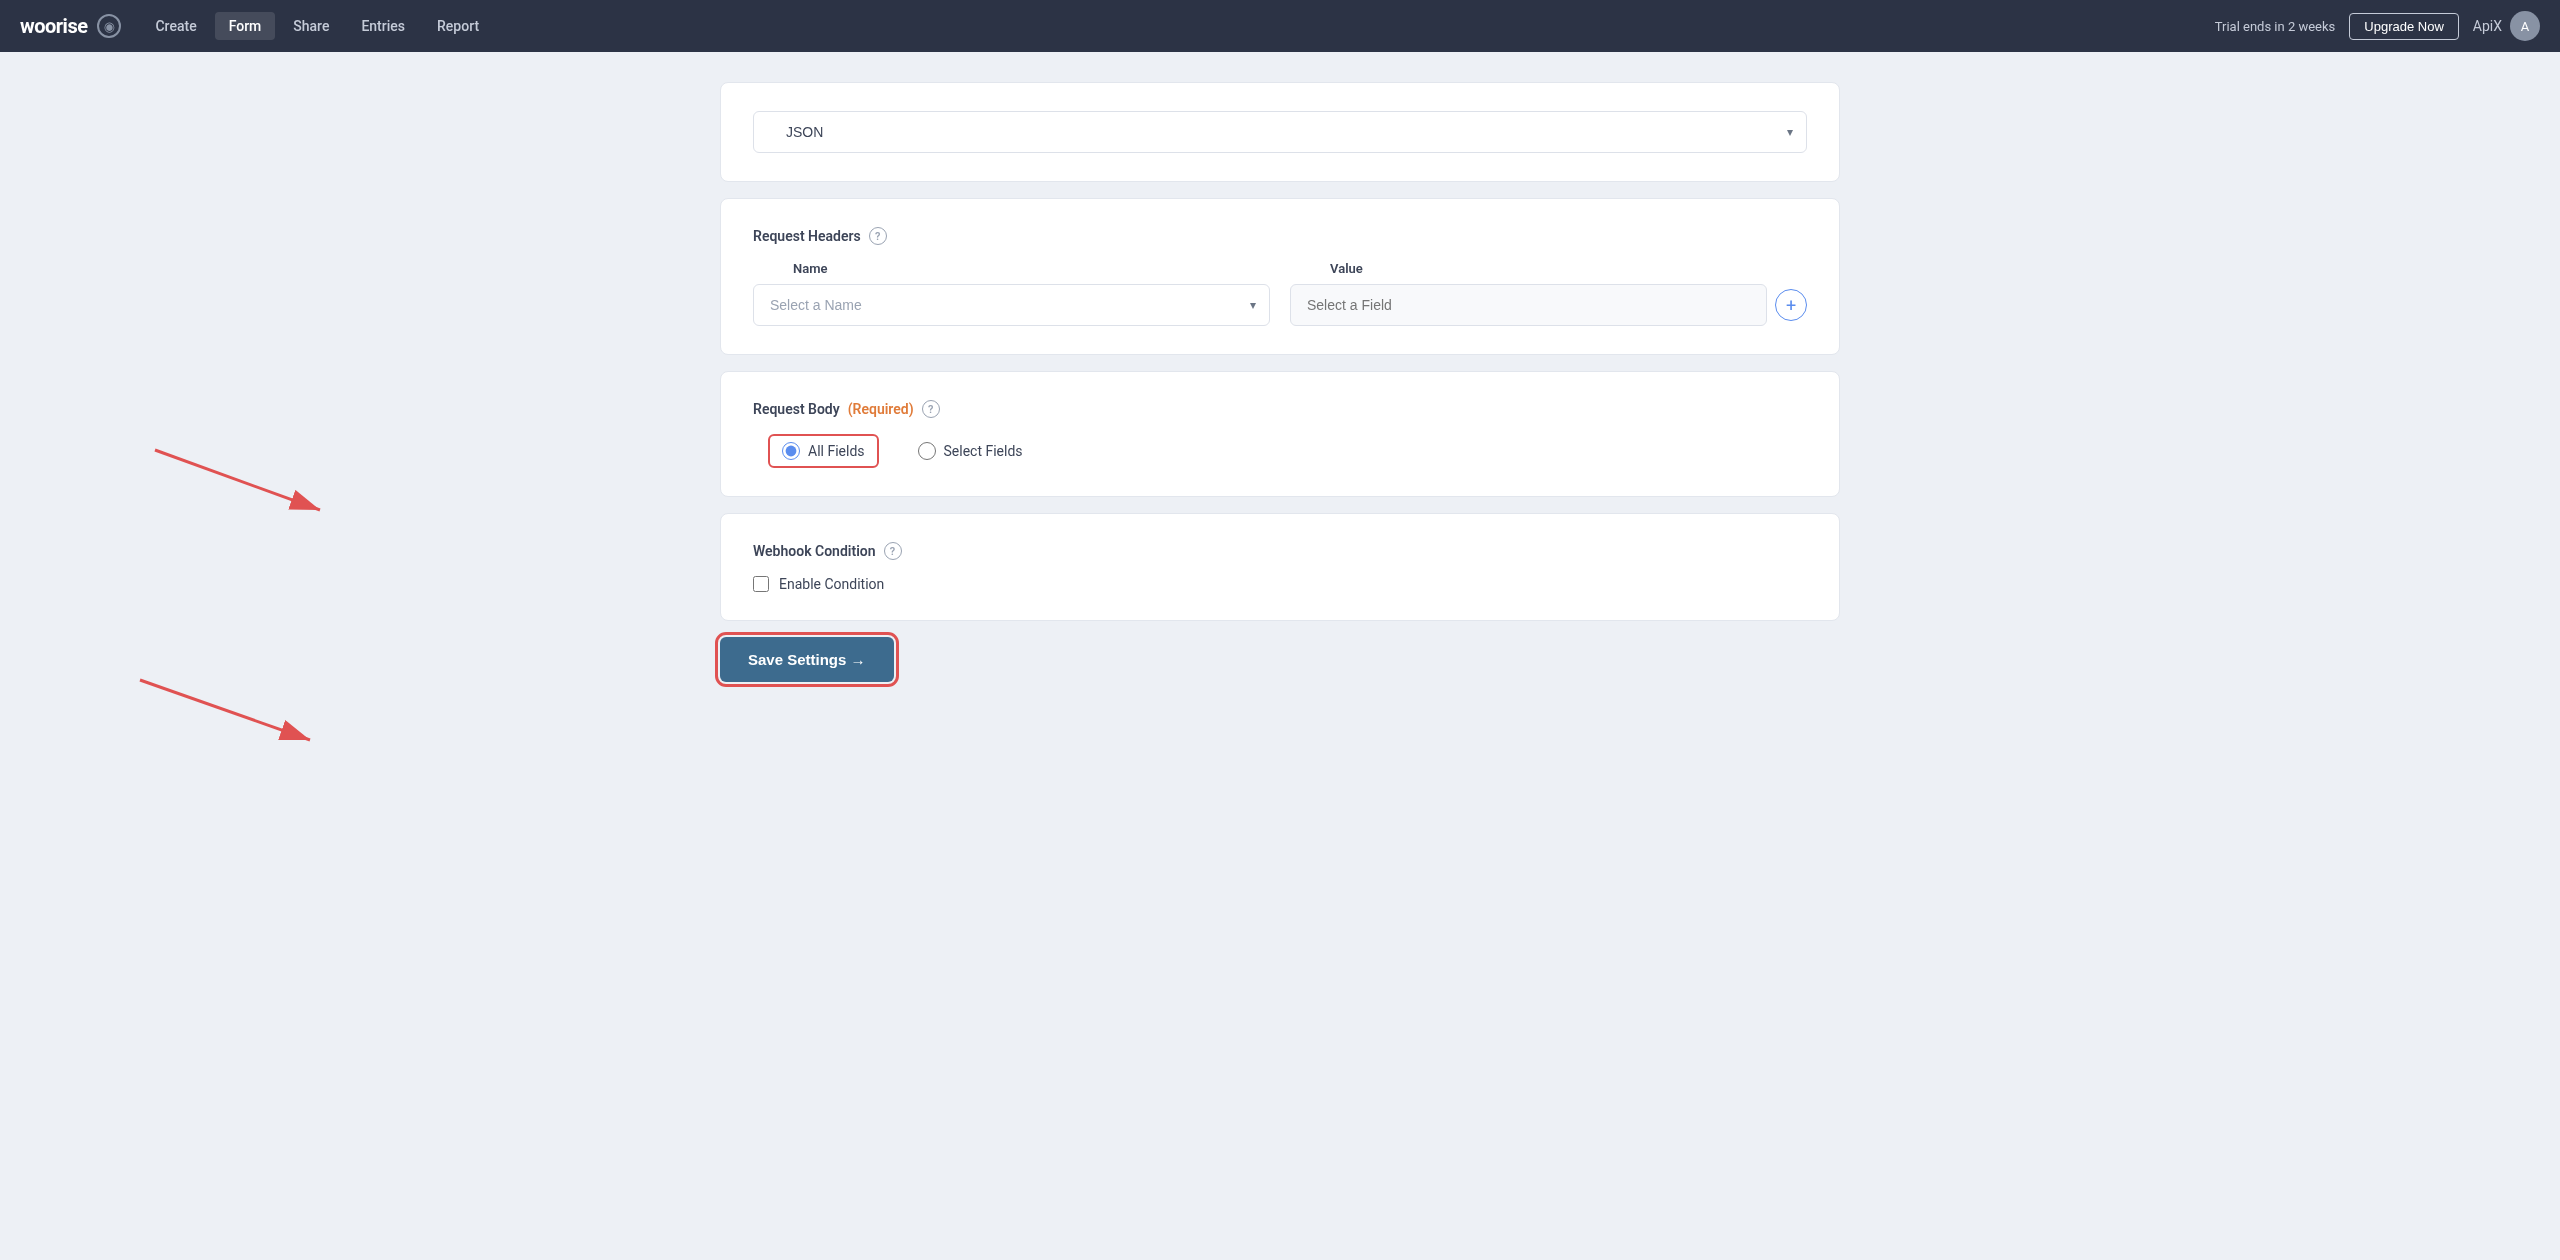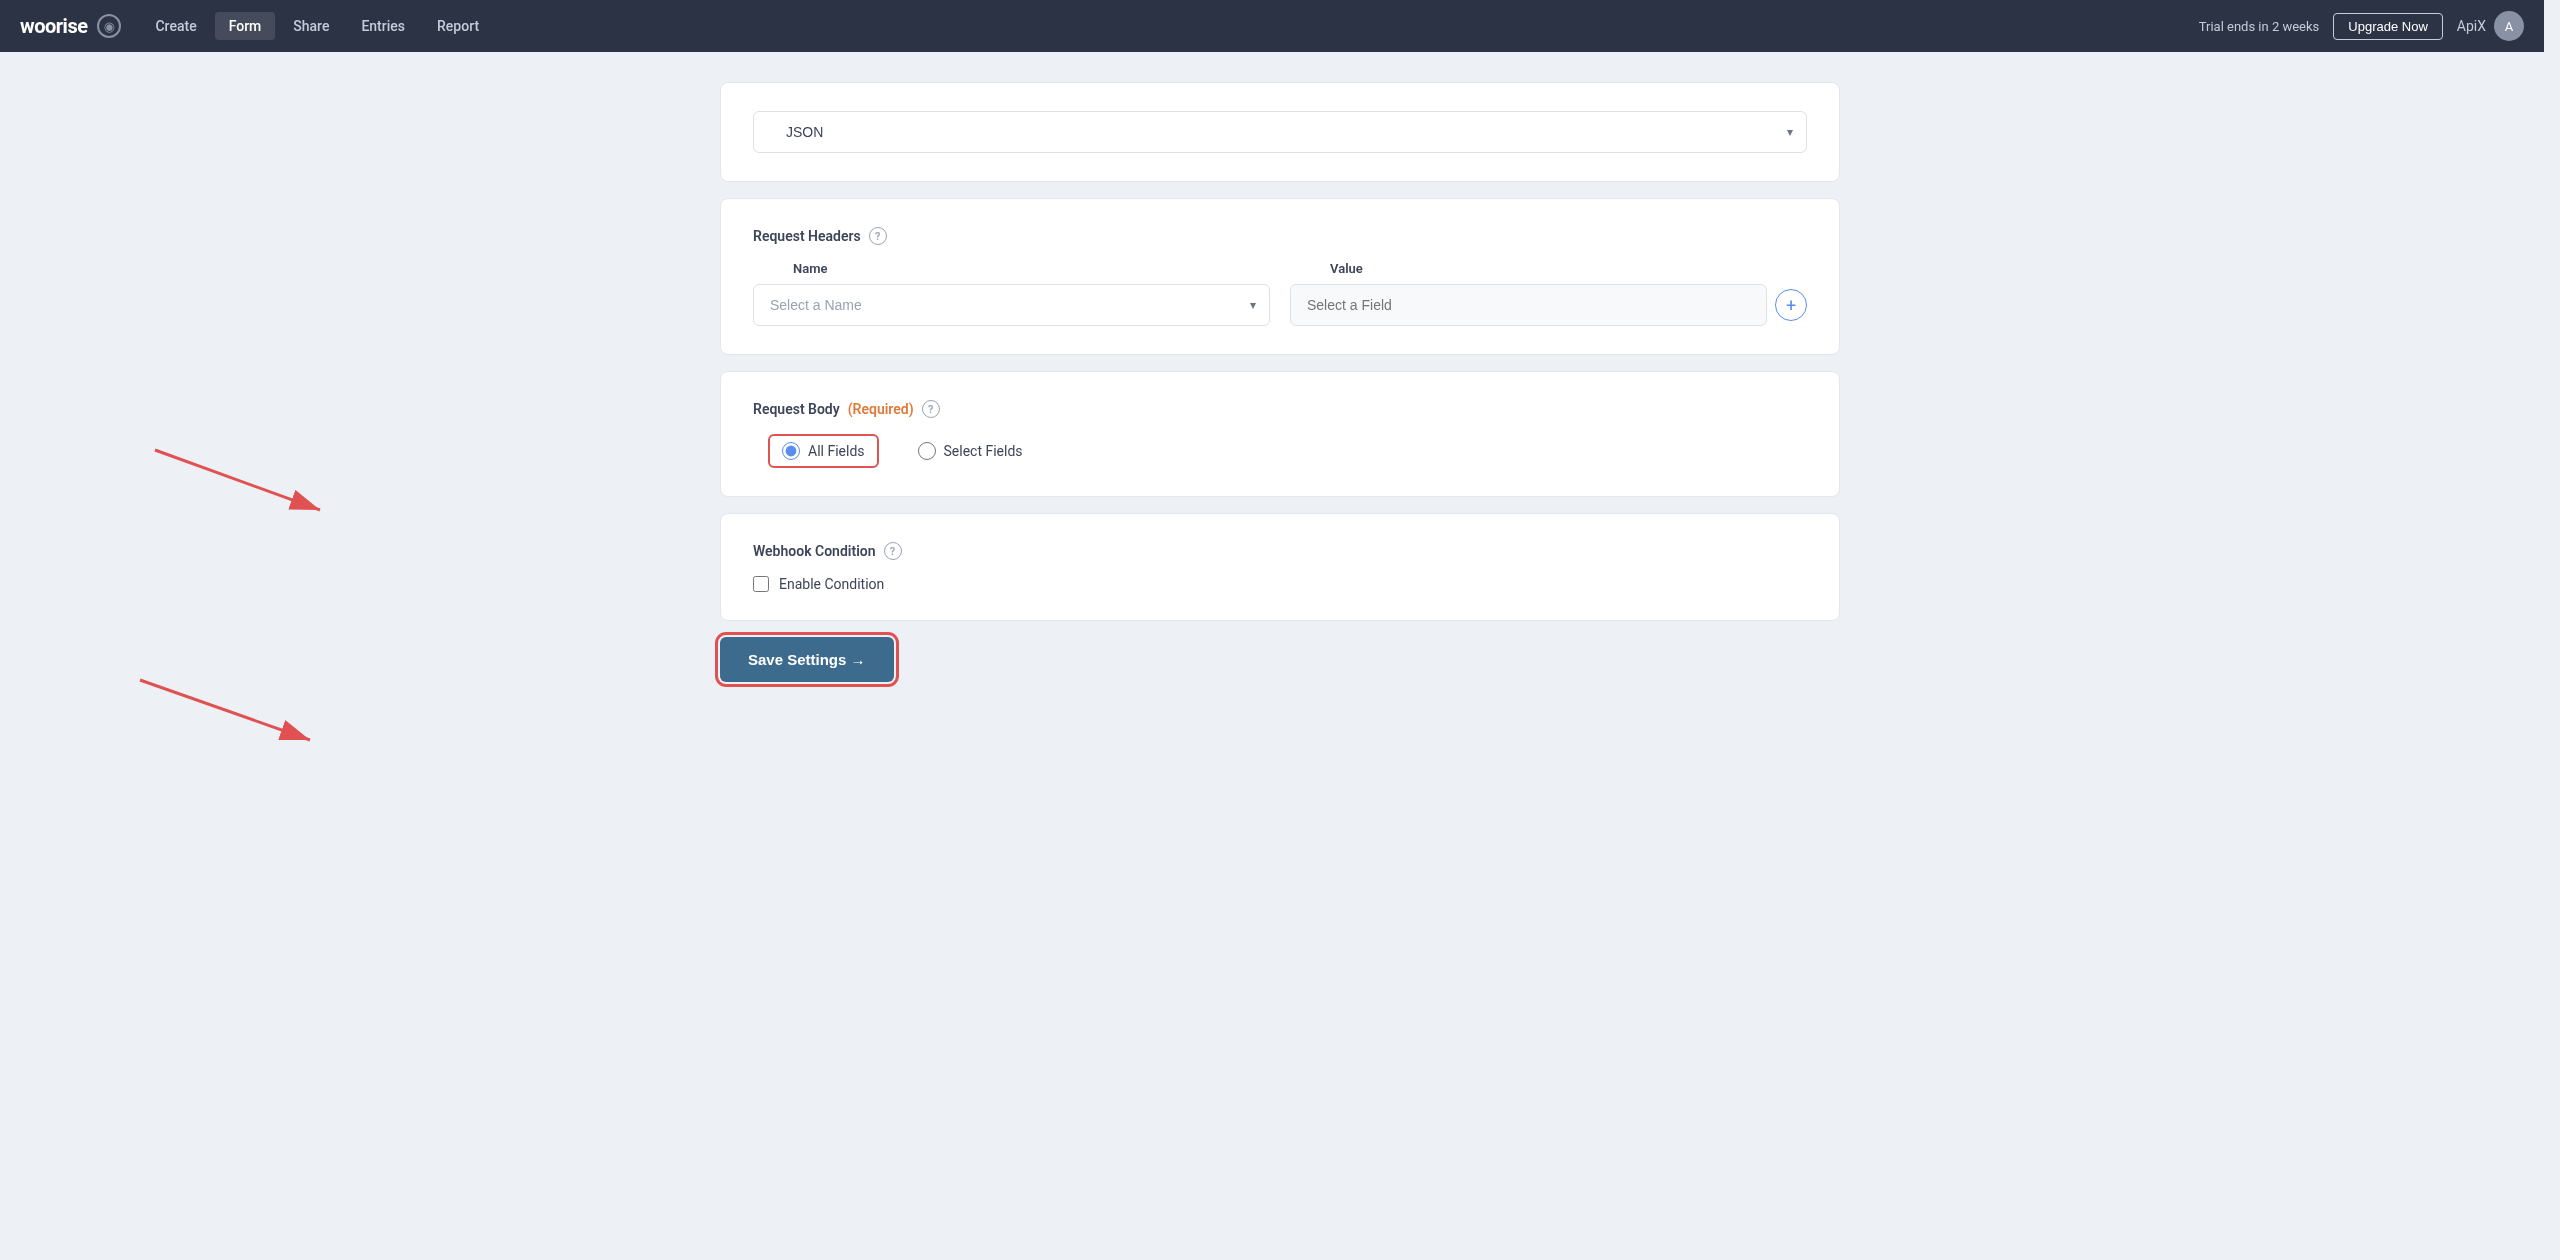--- a/index.html
+++ b/index.html
@@ -12,21 +12,21 @@
     
     .navbar {
       background: #2c3345;
       height: 52px;
       display: flex;
       align-items: center;
       padding: 0 20px;
       position: fixed;
       top: 0;
       left: 0;
-      right: 16px;
+      right: 0;
       z-index: 100;
     }
     .navbar-brand {
       display: flex;
       align-items: center;
       gap: 10px;
       margin-right: 20px;
     }
     .navbar-logo-text {
       color: white;

